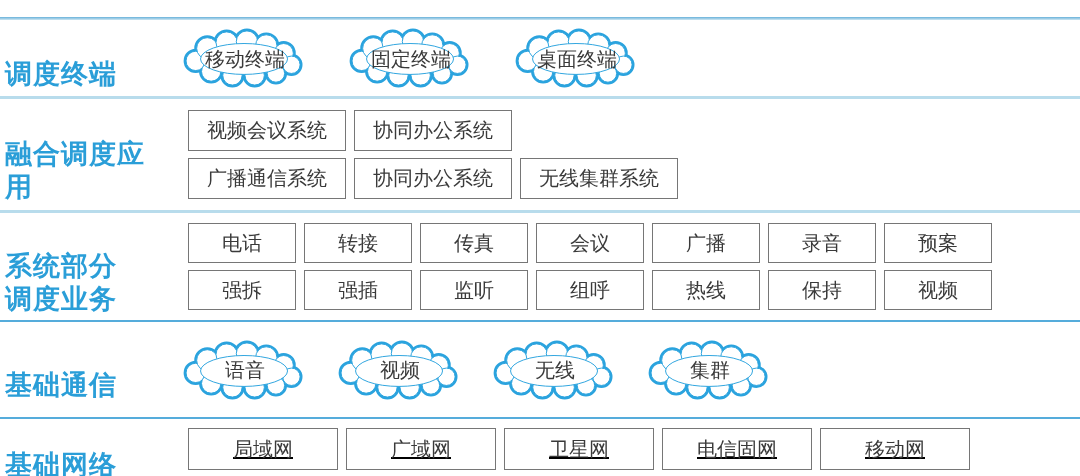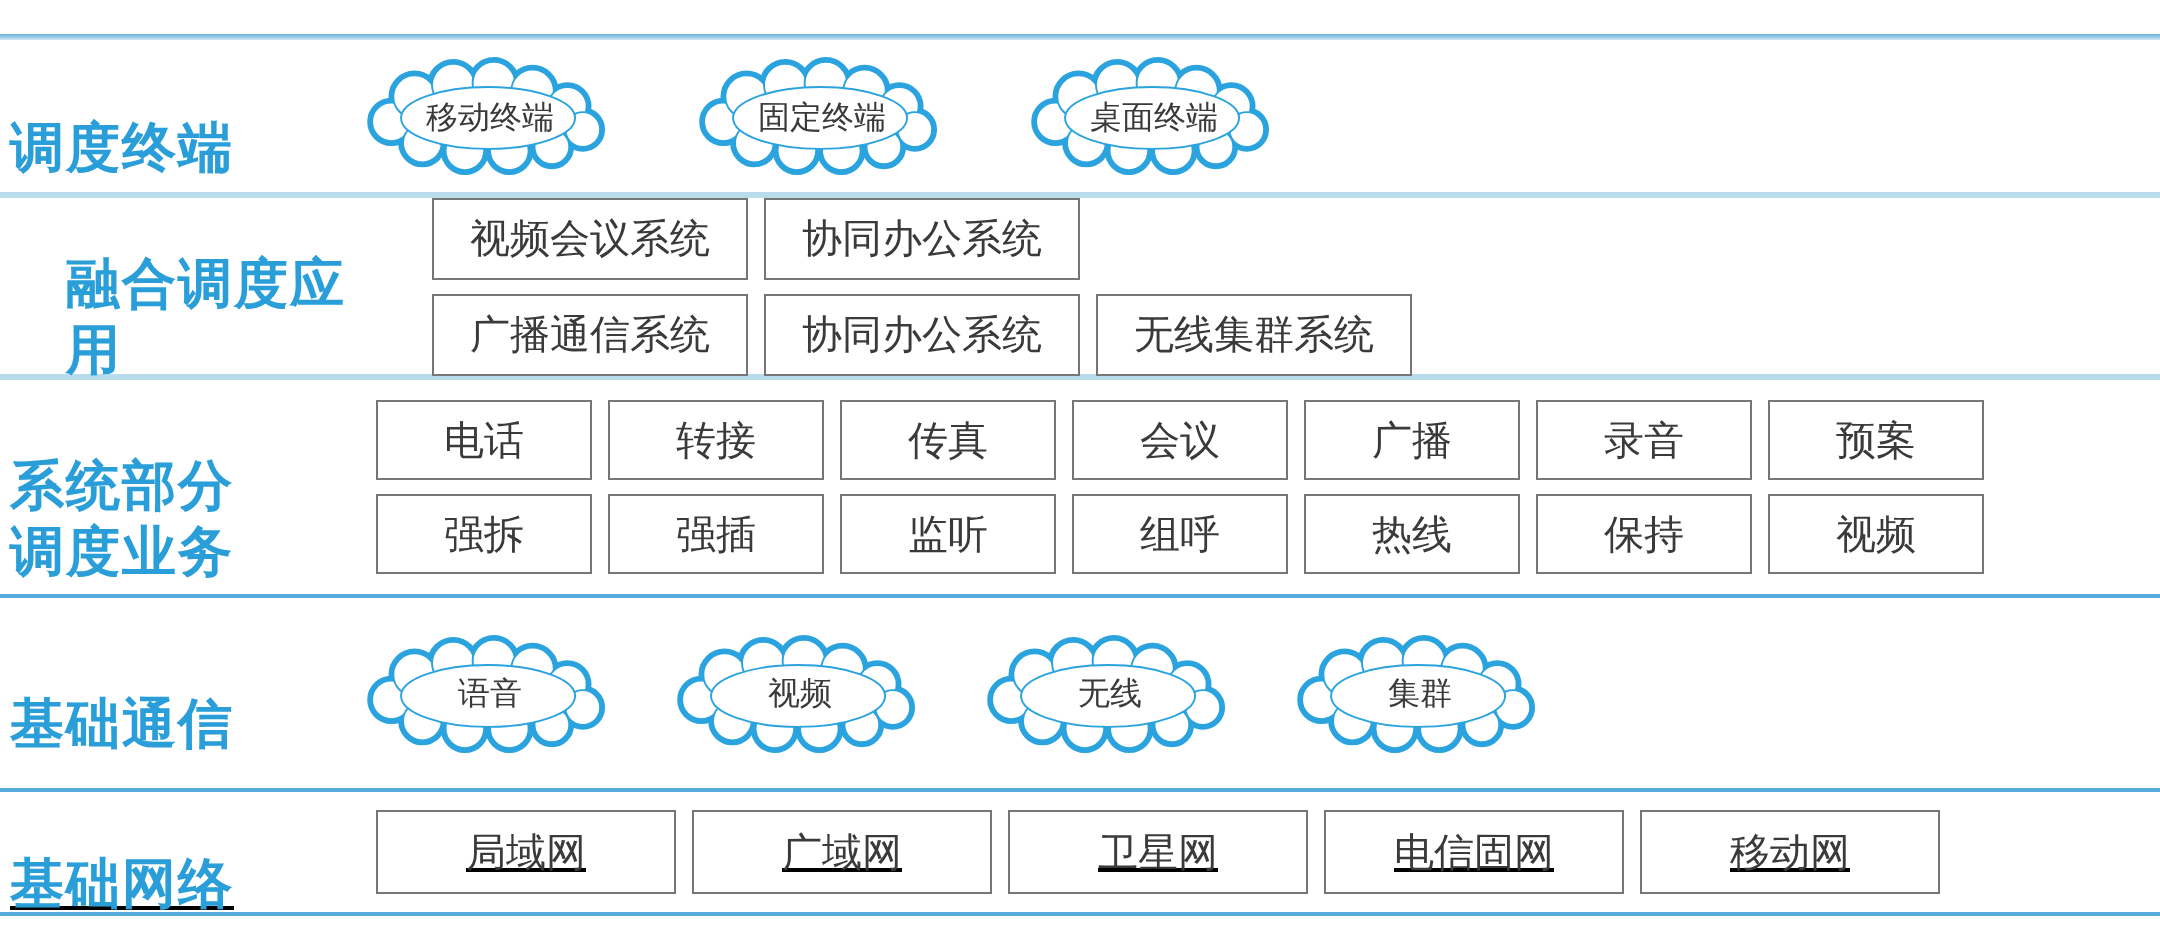--- a/index.html
+++ b/index.html
@@ -35,40 +35,40 @@
   }
   .layer-content{flex:1;display:flex;align-items:center;}
   
   .cloud-row{margin-left:8px;display:flex;align-items:center;}
   .cloud{position:relative;width:134px;height:58px;flex:0 0 134px;}
   .cloud .cloud-shape{position:absolute;inset:0;}
   .cloud svg{display:block;overflow:visible;}
   .cloud .cloud-text{
     position:absolute;inset:0;
     display:flex;align-items:center;justify-content:center;
-    font-size:16px;color:var(--box-text);
+    font-size:20px;color:var(--box-text);
     padding-top:2px;
   }
   .gap32{gap:32px;}
   .gap21{gap:21px;}
   
   .box{
     background:#fff;border:1px solid var(--box-border);
     display:flex;align-items:center;justify-content:center;
     font-size:20px;color:var(--box-text);
     box-sizing:border-box;
   }
   .box-grid{display:flex;flex-direction:column;gap:7px;align-items:flex-start;}
   .box-subrow{display:flex;gap:8px;margin-left:18px;}
   .app-box{width:158px;height:41px;}
   .svc-subrow{gap:8px;}
   .svc-box{width:108px;height:40px;}
   .net-box{width:150px;height:42px;}
   .h-terminals{height:76px;}
-  .h-apps{height:88px;padding-left:28px;}
+  .h-apps{height:111px;}
   .h-services{height:107px;}
   .h-comm{height:95px;}
   .h-networks{height:60px;text-decoration:underline;}
 </style>
 </head>
 <body>
 
 <div class="canvas">
 
   <div class="divider strong-top"></div>

